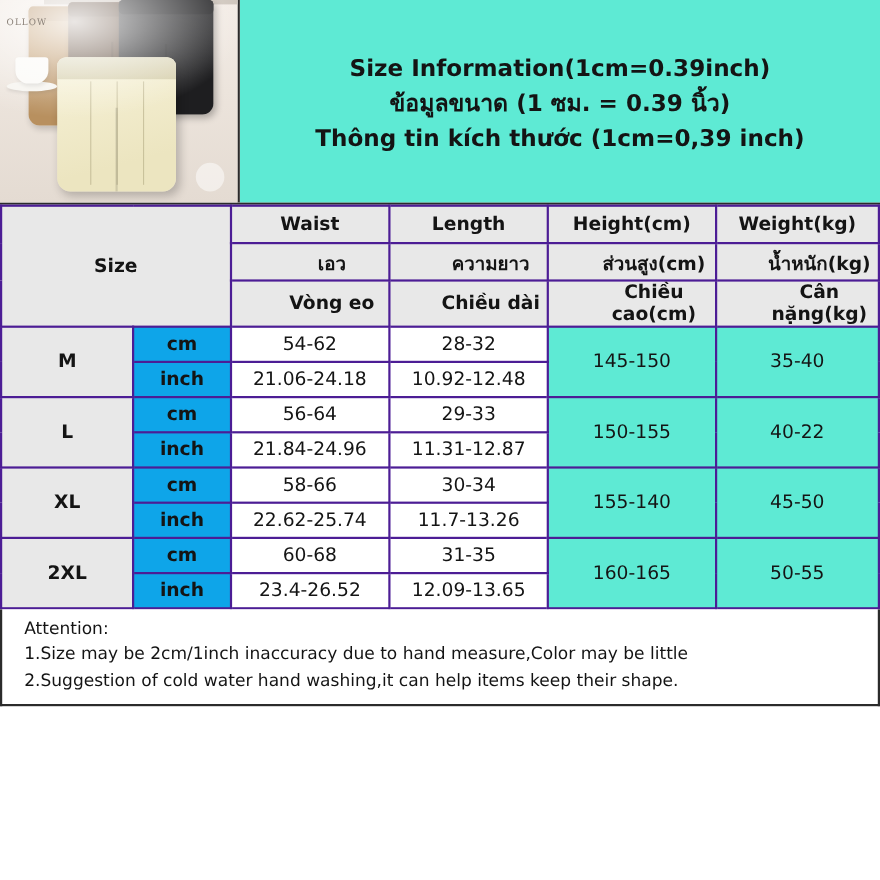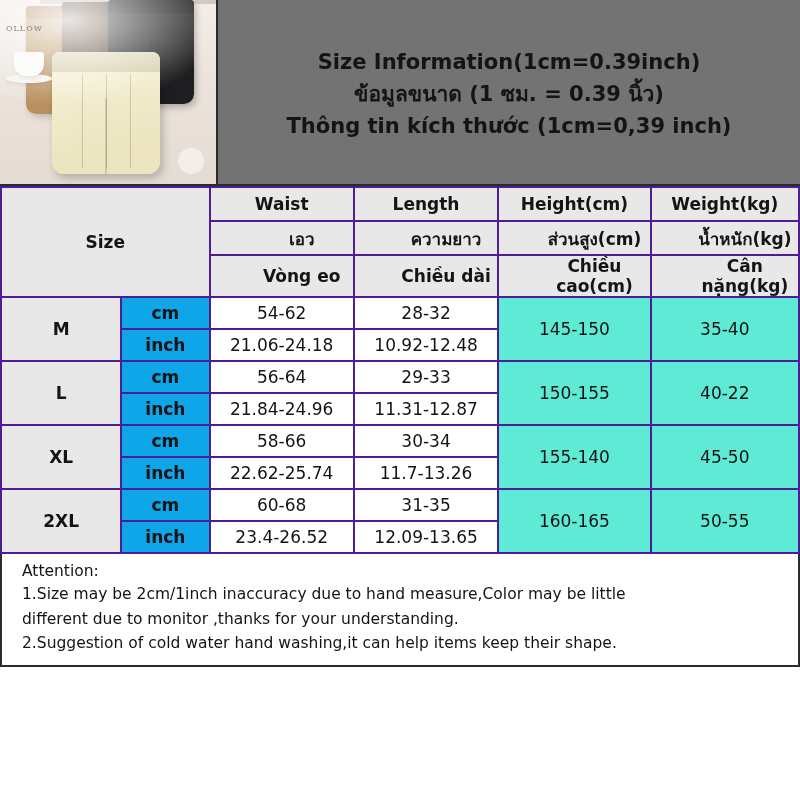--- a/index.html
+++ b/index.html
@@ -104,21 +104,21 @@
     background: linear-gradient(180deg, #f1ebcf, #e6dfb9);
     border-radius: 8px 8px 0 0;
   }
   .g-cream .pleat {
     position: absolute;
     top: 22px; bottom: 6px; width: 1px;
     background: rgba(160,150,110,.45);
   }
   .photo .logo {
     position: absolute;
-    left: 6px; top: 24px;
+    left: 6px; top: 16px;
     font-size: 8px;
     letter-spacing: 1px;
     color: #8b8279;
     font-family: "DejaVu Serif", "Liberation Serif", serif;
   }
   .photo .cup {
     position: absolute;
     left: 14px; top: 52px;
     width: 30px; height: 24px;
     background: #fbfaf7;
@@ -143,21 +143,21 @@
 
   .title-box {
     flex: 1 1 auto;
     display: flex;
     flex-direction: column;
     align-items: center;
     justify-content: center;
     gap: 6px;
     padding: 4px 10px 0;
     box-sizing: border-box;
-    background: #737373;
+    background: #5eead4;
   }
   .title-line {
     font-weight: bold;
     font-size: 21px;
     text-align: center;
     color: #141414;
     line-height: 1.25;
     white-space: nowrap;
   }
 
@@ -361,18 +361,17 @@
         <td class="unit">inch</td>
         <td class="val">23.4-26.52</td>
         <td class="val">12.09-13.65</td>
       </tr>
     </tbody>
   </table>
 
   <div class="attention">
     <p class="head">Attention:</p>
     <p>1.Size may be 2cm/1inch inaccuracy due to hand measure,Color may be little</p>
-    <p>different due to monitor ,thanks for your understanding.</p>
     <p>2.Suggestion of cold water hand washing,it can help items keep their shape.</p>
   </div>
 
   <div class="bottom-fill"></div>
 </div>
 
 </body></html>

